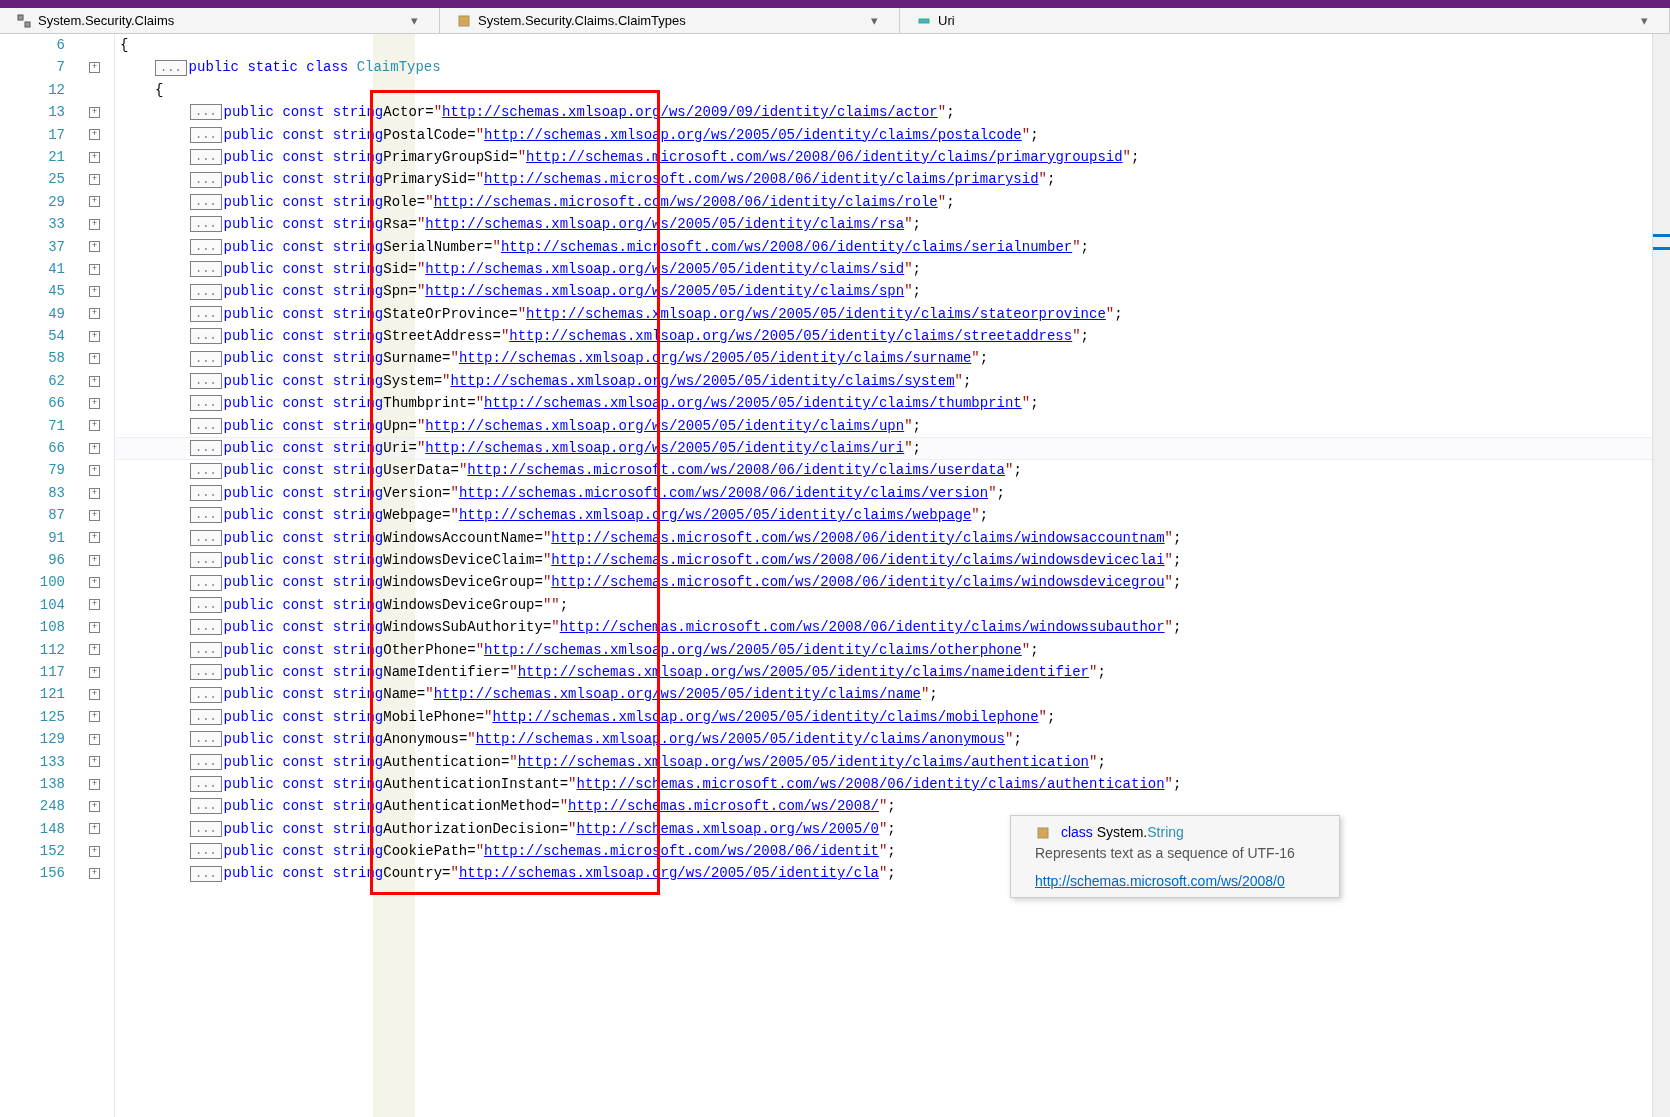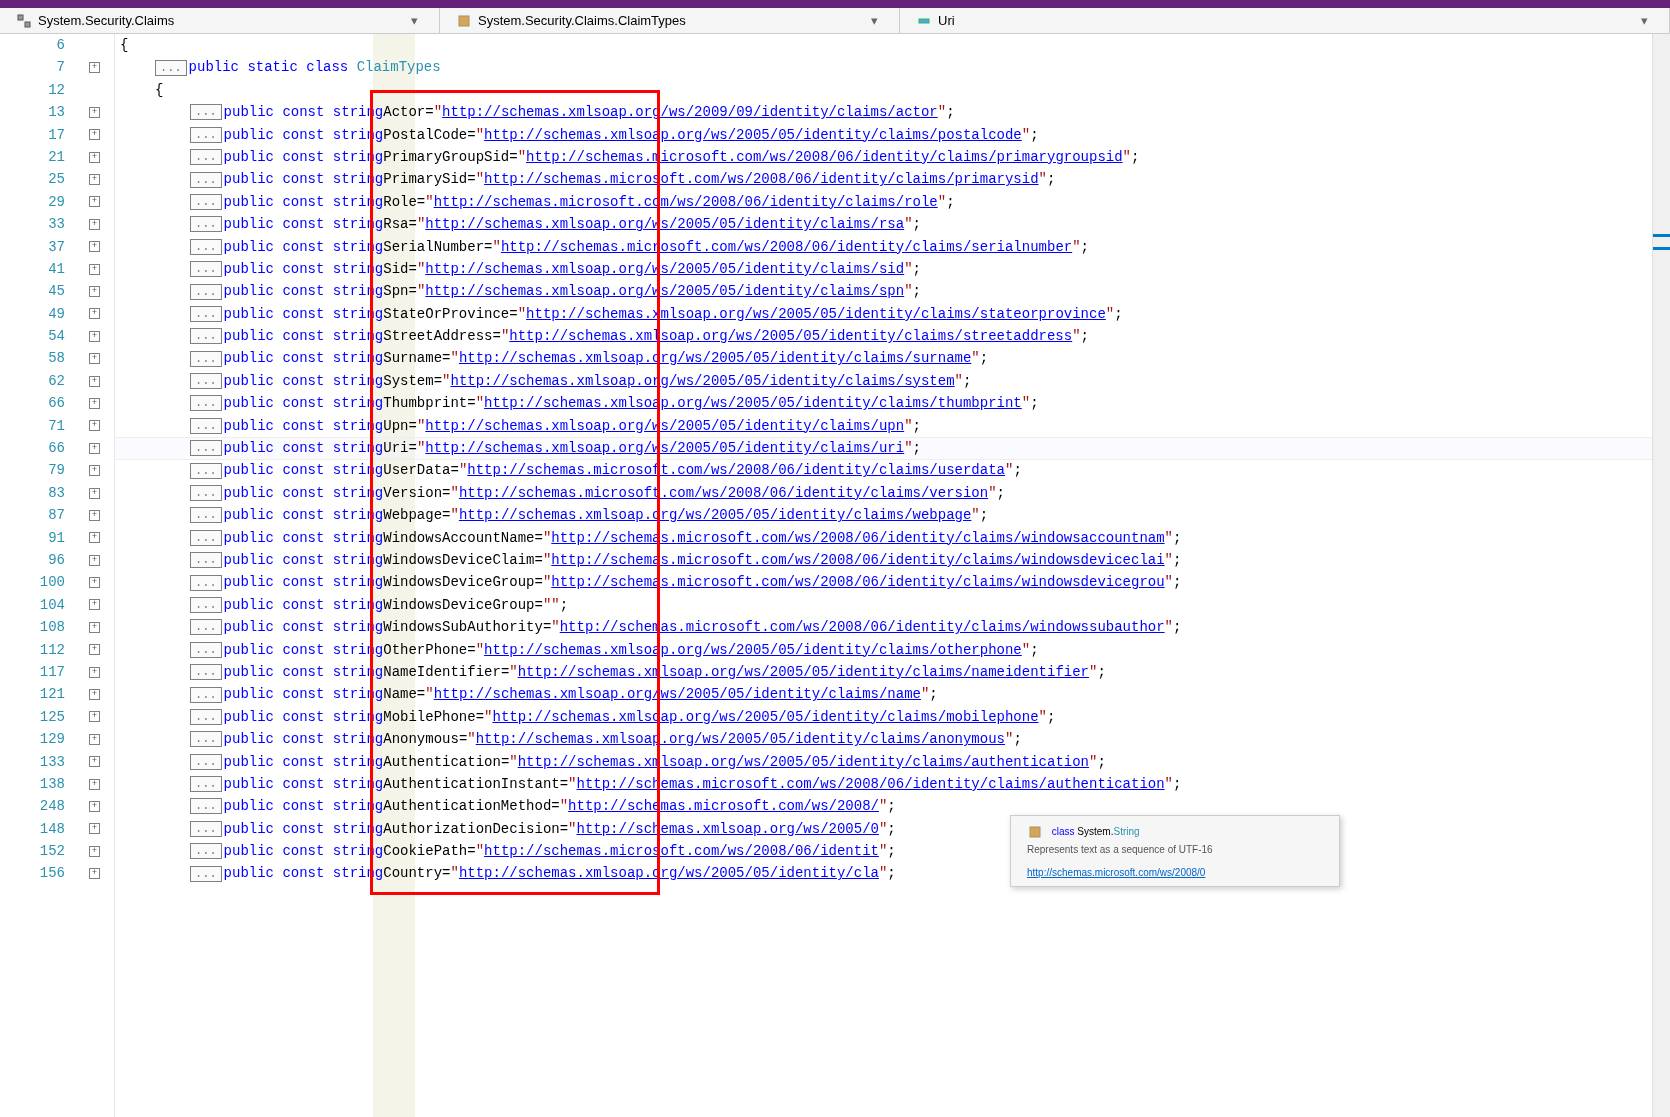--- a/index.html
+++ b/index.html
@@ -33,21 +33,21 @@
 .str { color: #a31515; }
 .url { color: #0000ff; text-decoration: underline; }
 .punc { color: #000; }
 
 .highlight-band { position: absolute; left: 258px; top: 0; width: 42px; height: 100%; background: rgba(220,220,180,0.3); pointer-events: none; z-index: 0; }
 .red-box { position: absolute; border: 3px solid #ff0000; pointer-events: none; z-index: 5; }
 
 .scrollbar { position: absolute; right: 0; top: 34px; width: 18px; height: calc(100% - 34px); background: #f0f0f0; border-left: 1px solid #ddd; }
 .scroll-mark { width: 100%; height: 3px; background: #007acc; }
 
-.tooltip { position: absolute; background: #f6f6f6; border: 1px solid #ccc; padding: 8px 16px; font-family: 'Segoe UI', sans-serif; font-size: 10px; box-shadow: 2px 2px 6px rgba(0,0,0,0.2); z-index: 10; }
+.tooltip { position: absolute; background: #f6f6f6; border: 1px solid #ccc; padding: 8px 24px; font-family: 'Segoe UI', sans-serif; font-size: 14px; box-shadow: 2px 2px 6px rgba(0,0,0,0.2); z-index: 10; }
 .tooltip .t-kw { color: #0000ff; }
 .tooltip .t-type { color: #2b91af; }
 .tooltip .t-desc { color: #555; margin-top: 4px; }
 .tooltip .t-url { color: #0066cc; text-decoration: underline; margin-top: 4px; }
 
 .line-highlight { position: absolute; left: 0; height: 22.4px; width: 100%; border-top: 1px solid #eee; border-bottom: 1px solid #eee; background: rgba(240,240,255,0.3); pointer-events: none; }
 </style>
 </head>
 <body>
 

